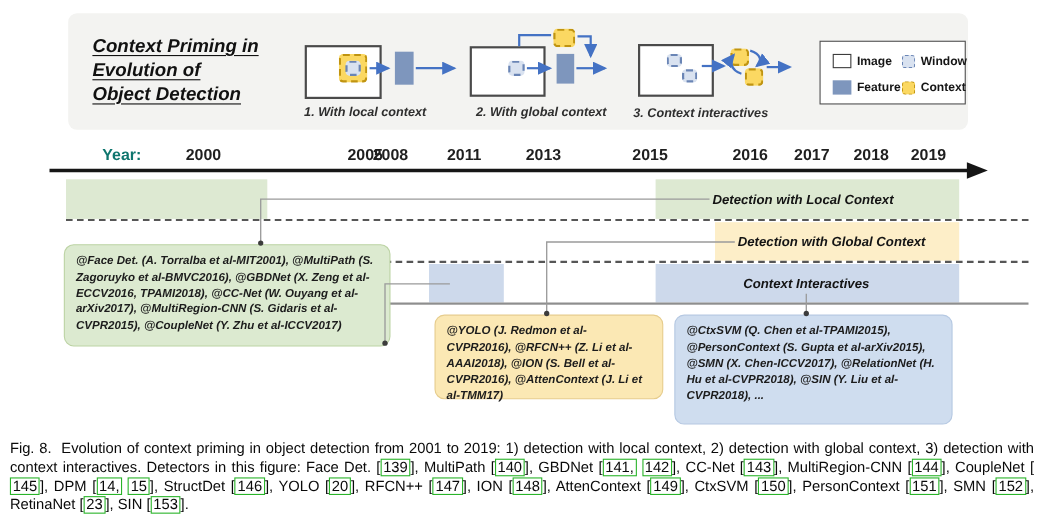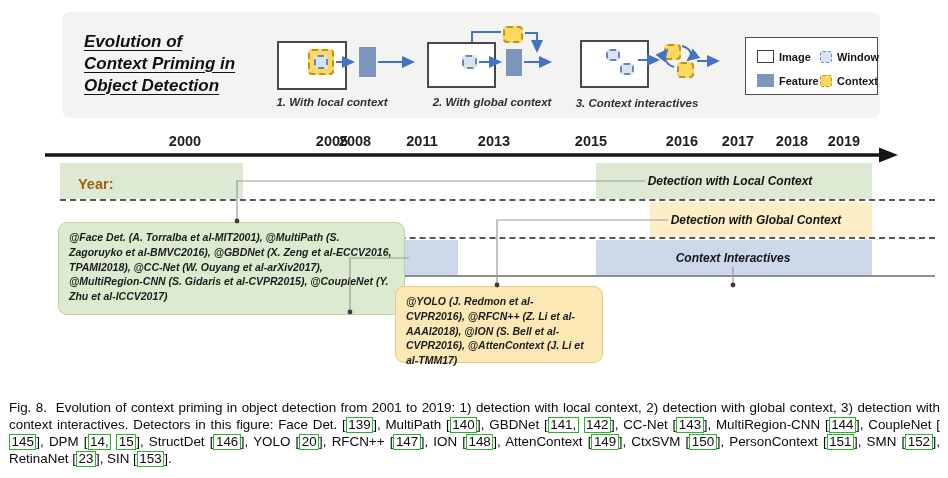--- a/index.html
+++ b/index.html
@@ -23,21 +23,21 @@
   .legend{position:absolute;left:745px;top:37px;width:133px;height:58px;background:#fff;
           border:1.4px solid #4d4d4d;box-sizing:border-box;z-index:4;}
   .legend-item{position:absolute;white-space:nowrap;}
   .sw{display:inline-block;vertical-align:middle;margin-right:5px;box-sizing:border-box;}
   .sw-image{width:17px;height:13px;background:#fff;border:1.7px solid #3d3d3d;}
   .sw-feature{width:17px;height:13px;background:var(--feature-fill,#7e96bd);}
   .sw-window{width:12px;height:12px;background:var(--window-fill,#d9e2f0);border:1.7px dashed #6a85b5;border-radius:3px;}
   .sw-context{width:12px;height:12px;background:var(--context-fill,#fbd862);border:1.7px dashed #c09410;border-radius:3px;}
   .legend-label{font:700 11px "Liberation Sans",sans-serif;color:#161616;vertical-align:middle;}
   
-  .axis-label{position:absolute;left:78px;top:133px;font:700 14.5px "Liberation Sans",sans-serif;color:#a16207;z-index:5;margin-top:43px;}
+  .axis-label{position:absolute;left:93px;top:133px;font:700 14.5px "Liberation Sans",sans-serif;color:#0f766e;z-index:5;}
   .year{position:absolute;top:133px;transform:translateX(-50%);
         font:700 14.5px "Liberation Sans",sans-serif;color:#1f1f1f;z-index:5;}
   
   .band{position:absolute;z-index:1;}
   .band-green{background:var(--band-green,#dde9d2);}
   .band-yellow{background:var(--band-yellow,#fdeec8);}
   .band-blue{background:var(--band-blue,#cdd9eb);}
   .dash{position:absolute;left:60px;width:875px;height:0;border-top:2px dashed #565656;z-index:2;}
   .solidline{position:absolute;left:60px;width:875px;height:0;border-top:2px solid #8e8e8e;z-index:2;}
   .rowlab{position:absolute;transform:translateX(-50%);font:700 italic 12px "Liberation Sans",sans-serif;
@@ -56,22 +56,22 @@
   .ref{display:inline-block;border:1.2px solid var(--ref-box-green,#2ab42a);padding:0 1.5px;line-height:1.05;}
 </style>
 </head>
 <body>
 
 <div class="page">
 
   <div class="panel"></div>
 
   <div class="ptitle">
+    <span>Context Priming in</span>
     <span>Evolution of</span>
-    <span>Context Priming in</span>
     <span>Object Detection</span>
   </div>
 
   <div class="imgrect" style="left:277px;top:41px;width:70px;height:49px;"></div>
   <div class="ctx" style="left:308px;top:49px;width:26px;height:26px;"></div>
   <div class="win" style="left:314px;top:55px;width:14px;height:14px;"></div>
   <div class="feat" style="left:359px;top:47px;width:17px;height:30px;"></div>
   <div class="dcap" style="left:332px;top:96px;">1. With local context</div>
 
   <div class="imgrect" style="left:427px;top:42px;width:69px;height:46px;"></div>
@@ -112,22 +112,23 @@
   <div class="band band-blue" style="left:596px;top:240px;width:276px;height:35px;"></div>
 
   <div class="dash" style="top:199px;"></div>
   <div class="dash" style="top:237px;"></div>
   <div class="solidline" style="top:275px;"></div>
 
   <div class="rowlab" style="left:730px;top:174px;">Detection with Local Context</div>
   <div class="rowlab" style="left:756px;top:213px;">Detection with Global Context</div>
   <div class="rowlab" style="left:733px;top:251px;">Context Interactives</div>
 
-  <div class="mbox mbox-green" style="left:58px;top:222px;width:347px;height:93px;">@Face Det. (A. Torralba et al-MIT2001), @MultiPath (S. Zagoruyko et al-BMVC2016), @GBDNet (X. Zeng et al-ECCV2016, TPAMI2018), @CC-Net (W. Ouyang et al-arXiv2017), @MultiRegion-CNN (S. Gidaris et al-CVPR2015), @CoupleNet (Y. Zhu et al-ICCV2017)</div>
+  <div class="mbox mbox-green" style="left:58px;top:222px;width:297px;height:93px;">@Face Det. (A. Torralba et al-MIT2001), @MultiPath (S. Zagoruyko et al-BMVC2016), @GBDNet (X. Zeng et al-ECCV2016, TPAMI2018), @CC-Net (W. Ouyang et al-arXiv2017), @MultiRegion-CNN (S. Gidaris et al-CVPR2015), @CoupleNet (Y. Zhu et al-ICCV2017)</div>
   <div class="mbox mbox-yellow" style="left:395px;top:286px;width:208px;height:77px;">@YOLO (J. Redmon et al-CVPR2016), @RFCN++ (Z. Li et al-AAAI2018), @ION (S. Bell et al-CVPR2016), @AttenContext (J. Li et al-TMM17)</div>
+  <div class="mbox mbox-blue" style="left:613px;top:286px;width:253px;height:100px;">@CtxSVM (Q. Chen et al-TPAMI2015), @PersonContext (S. Gupta et al-arXiv2015), @SMN (X. Chen-ICCV2017), @RelationNet (H. Hu et al-CVPR2018), @SIN (Y. Liu et al-CVPR2018), ...</div>
 
   <svg class="overlay" width="948" height="478" viewBox="0 0 948 478">
     <defs>
       <marker id="ab" markerWidth="8" markerHeight="8" refX="5.5" refY="3" orient="auto">
         <path d="M0,0 L6.5,3 L0,6 z" fill="#4472c4"></path>
       </marker>
     </defs>
 
     <g stroke="#4472c4" stroke-width="2" fill="none">
       <line x1="336" y1="62" x2="353" y2="62" marker-end="url(#ab)"></line>

